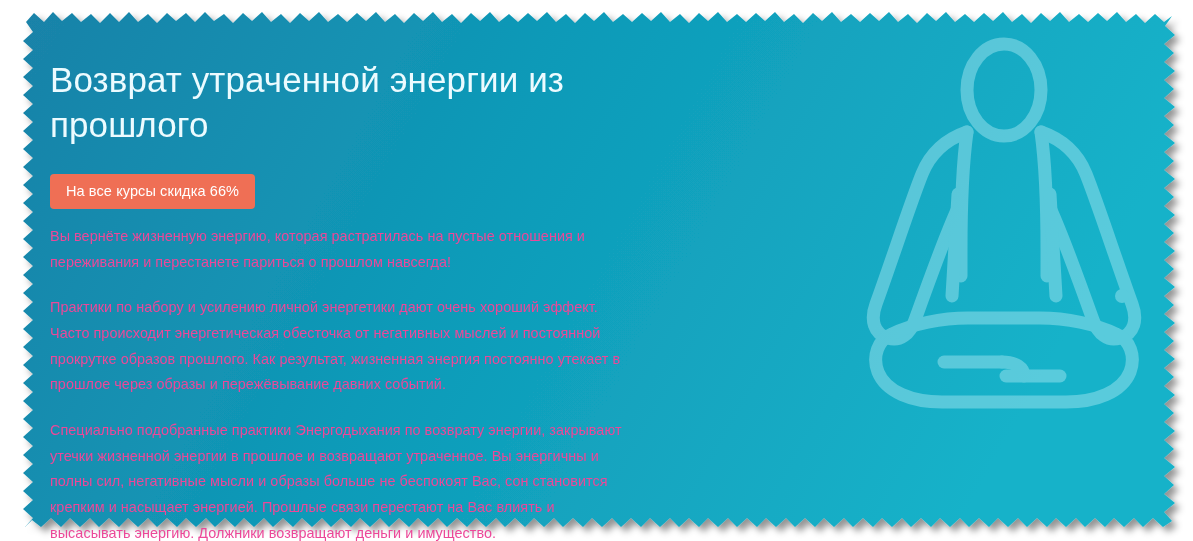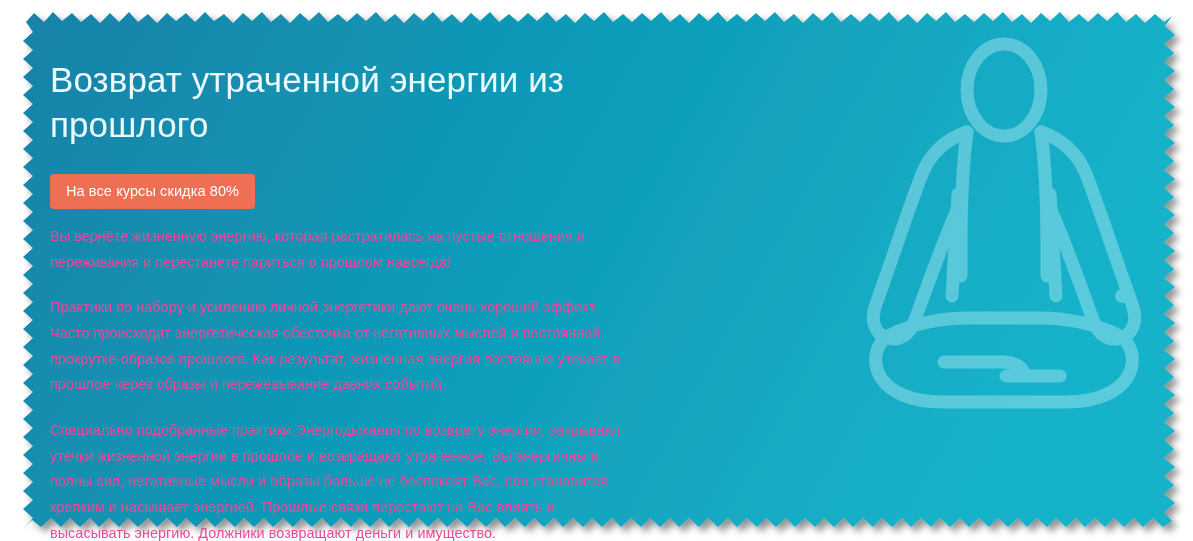--- a/index.html
+++ b/index.html
@@ -221,21 +221,21 @@
 
       <circle cx="288" cy="268" r="7" fill="#9be4ef" stroke="none"></circle>
     </svg>
 
     <div class="text-col">
 
       <h1 class="banner-title">Возврат утраченной энергии из
 прошлого</h1>
 
       <div class="badge-wrap">
-        <button class="badge">На все курсы скидка 80%</button>
+        <button class="badge">На все курсы скидка 66%</button>
       </div>
 
       <div class="paragraphs">
         <p>Вы вернёте жизненную энергию, которая растратилась на пустые отношения и переживания и перестанете париться о прошлом навсегда!</p>
         <p>Практики по набору и усилению личной энергетики дают очень хороший эффект. Часто происходит энергетическая обесточка от негативных мыслей и постоянной прокрутке образов прошлого. Как результат, жизненная энергия постоянно утекает в прошлое через образы и пережёвывание давних событий.</p>
         <p>Специально подобранные практики Энергодыхания по возврату энергии, закрывают утечки жизненной энергии в прошлое и возвращают утраченное. Вы энергичны и полны сил, негативные мысли и образы больше не беспокоят Вас, сон становится крепким и насыщает энергией. Прошлые связи перестают на Вас влиять и высасывать энергию. Должники возвращают деньги и имущество.</p>
       </div>
 
     </div>
   </div>

